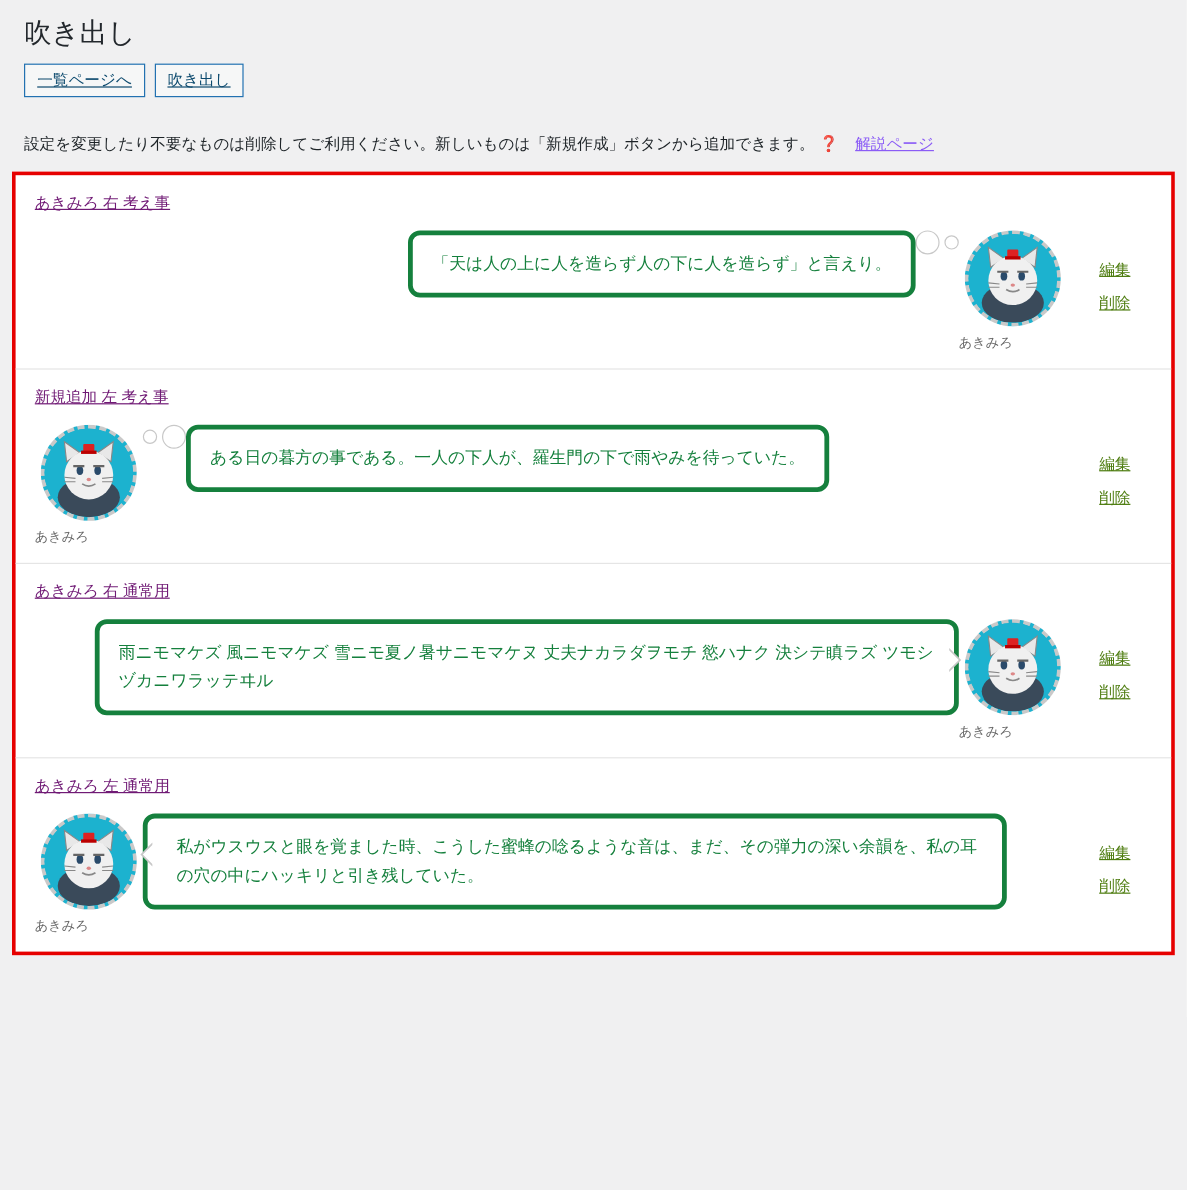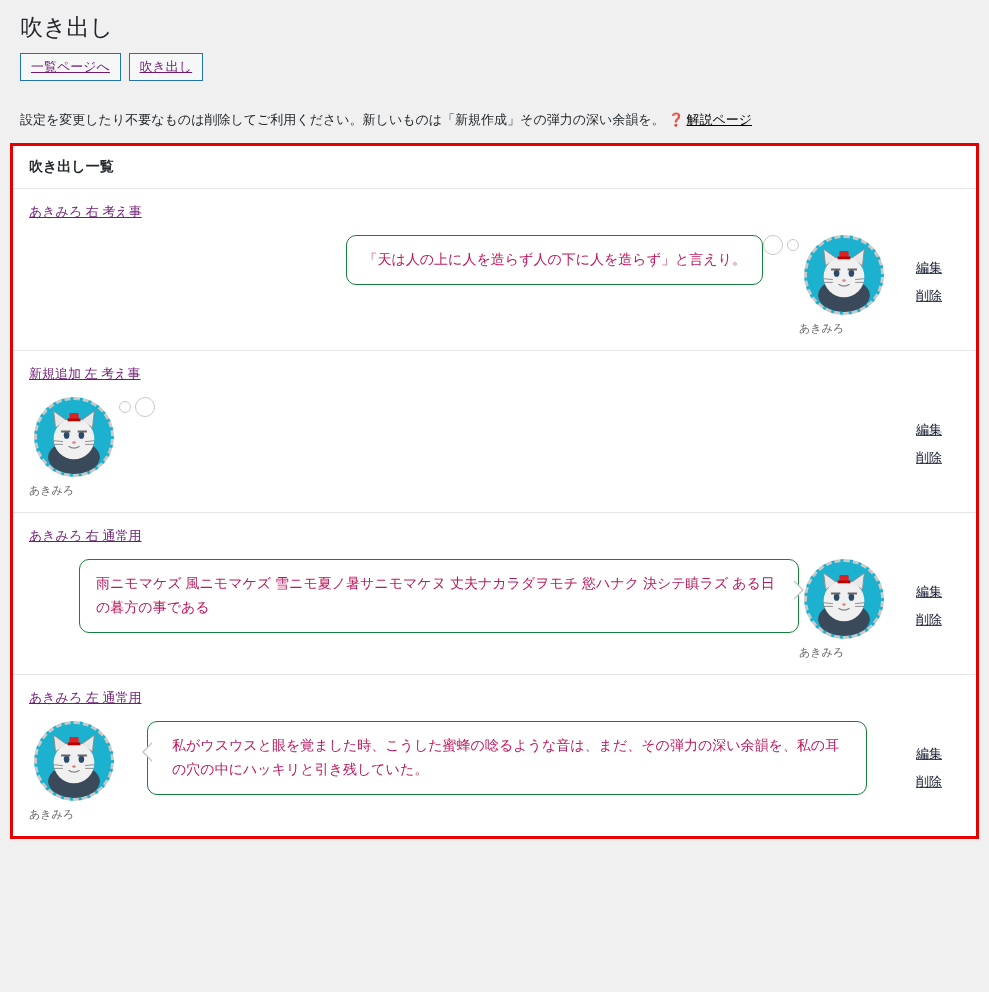--- a/index.html
+++ b/index.html
@@ -17,34 +17,35 @@
   font-weight: 400;
   color: #23282d;
   margin-bottom: 10px;
 }
 .header-buttons { margin-bottom: 30px; }
 .btn {
   display: inline-block;
   padding: 4px 10px;
   border: 1px solid #2271b1;
   background: #f6f7f7;
-  color: #701a75;
+  color: #0c4a6e;
   font-size: 13px;
   text-decoration: underline;
   cursor: pointer;
   margin-right: 4px;
 }
 .description-row {
   padding: 0 20px 14px;
   font-size: 13px;
   color: #1d2327;
 }
 .description-row a {
-  color: #000000;
+  color: #8b5cf6;
   text-decoration: underline;
+  margin-left: 12px;
 }
 .help-icon {
   display: inline-block;
   color: #0073aa;
   margin-right: 2px;
 }
 .list-container {
   margin: 0 10px 10px;
   border: 3px solid #e60000;
   background: #fff;
@@ -81,30 +82,29 @@
   background: #1cb2cf;
   margin: 0 auto 6px;
   position: relative;
   overflow: hidden;
 }
 .avatar-name {
   font-size: 11px;
   color: #666;
 }
 .bubble {
-  border: 1px solid #15803d;
+  border: 4px solid #15803d;
   border-radius: 10px;
   padding: 12px 16px;
   font-size: 14px;
-  color: #be185d;
+  color: #15803d;
   line-height: 1.7;
   background: #fff;
   position: relative;
   max-width: 590px;
-  margin-left: 28px;
 }
 .bubble.speech-right::after,
 .bubble.speech-right::before {
   content: "";
   position: absolute;
   right: -14px;
   top: 20px;
   border: 10px solid transparent;
   border-left-color: #fff;
 }
@@ -142,21 +142,21 @@
 .think-dots.ltr .think-dot:nth-child(2){width:20px;height:20px;}
 .actions {
   position: absolute;
   right: 20px;
   top: 50%;
   transform: translateY(-20%);
   width: 40px;
 }
 .actions a {
   display: block;
-  color: #0f172a;
+  color: #4d7c0f;
   text-decoration: underline;
   font-size: 13px;
   margin-bottom: 10px;
 }
 .row-content {
   display: flex;
   align-items: flex-start;
   width: 860px;
 }
 .row-content.right { justify-content: flex-end; }
@@ -170,26 +170,25 @@
 
 <div class="page-header">
   <h1 class="page-title">吹き出し</h1>
   <div class="header-buttons">
     <a class="btn">一覧ページへ</a>
     <a class="btn">吹き出し</a>
   </div>
 </div>
 
 <div class="description-row">
-  <span>設定を変更したり不要なものは削除してご利用ください。新しいものは「新規作成」その弾力の深い余韻を。</span>
+  <span>設定を変更したり不要なものは削除してご利用ください。新しいものは「新規作成」ボタンから追加できます。</span>
   <span class="help-icon">❓</span><a href="#">解説ページ</a>
 </div>
 
 <div class="list-container">
-  <div class="list-header">吹き出し一覧</div>
   <div id="items-host">
       <div class="balloon-item"><a class="item-title" href="#">あきみろ 右 考え事</a><div class="row-content right">
           <div class="bubble">「天は人の上に人を造らず人の下に人を造らず」と言えり。</div>
           <div class="think-dots rtl">
             <div class="think-dot"></div>
             <div class="think-dot"></div>
           </div>
           <div class="avatar-block">
             <div class="avatar-circle">
   <svg viewBox="0 0 80 80">
@@ -240,26 +239,27 @@
     <line x1="52" y1="45" x2="62" y2="44" stroke="#888"></line>
     <line x1="52" y1="48" x2="62" y2="48" stroke="#888"></line>
   </svg>
 </div>
             <div class="avatar-name">あきみろ</div>
           </div>
           <div class="think-dots ltr">
             <div class="think-dot"></div>
             <div class="think-dot"></div>
           </div>
+          <div class="bubble">ある日の暮方の事である。一人の下人が、羅生門の下で雨やみを待っていた。</div>
         </div><div class="actions">
           <a href="#">編集</a>
           <a href="#">削除</a>
         </div></div>
       <div class="balloon-item"><a class="item-title" href="#">あきみろ 右 通常用</a><div class="row-content right">
-          <div class="bubble speech-right" style="max-width: 720px;">雨ニモマケズ 風ニモマケズ 雪ニモ夏ノ暑サニモマケヌ 丈夫ナカラダヲモチ 慾ハナク 決シテ瞋ラズ ある日の暮方の事である</div>
+          <div class="bubble speech-right" style="max-width: 720px;">雨ニモマケズ 風ニモマケズ 雪ニモ夏ノ暑サニモマケヌ 丈夫ナカラダヲモチ 慾ハナク 決シテ瞋ラズ ツモシヅカニワラッテヰル</div>
           <div class="avatar-block">
             <div class="avatar-circle">
   <svg viewBox="0 0 80 80">
     <circle cx="40" cy="40" r="40" fill="#1cb2cf"></circle>
     <ellipse cx="40" cy="62" rx="28" ry="18" fill="#3a4a5a"></ellipse>
     <path d="M20 30 L18 12 L32 22 Z" fill="#e8e8e8" stroke="#888" stroke-width="1"></path>
     <path d="M60 30 L62 12 L48 22 Z" fill="#e8e8e8" stroke="#888" stroke-width="1"></path>
     <circle cx="40" cy="42" r="22" fill="#f0f0f0"></circle>
     <rect x="35" y="14" width="10" height="8" fill="#d22" rx="1"></rect>
     <rect x="33" y="20" width="14" height="3" fill="#b00"></rect>

